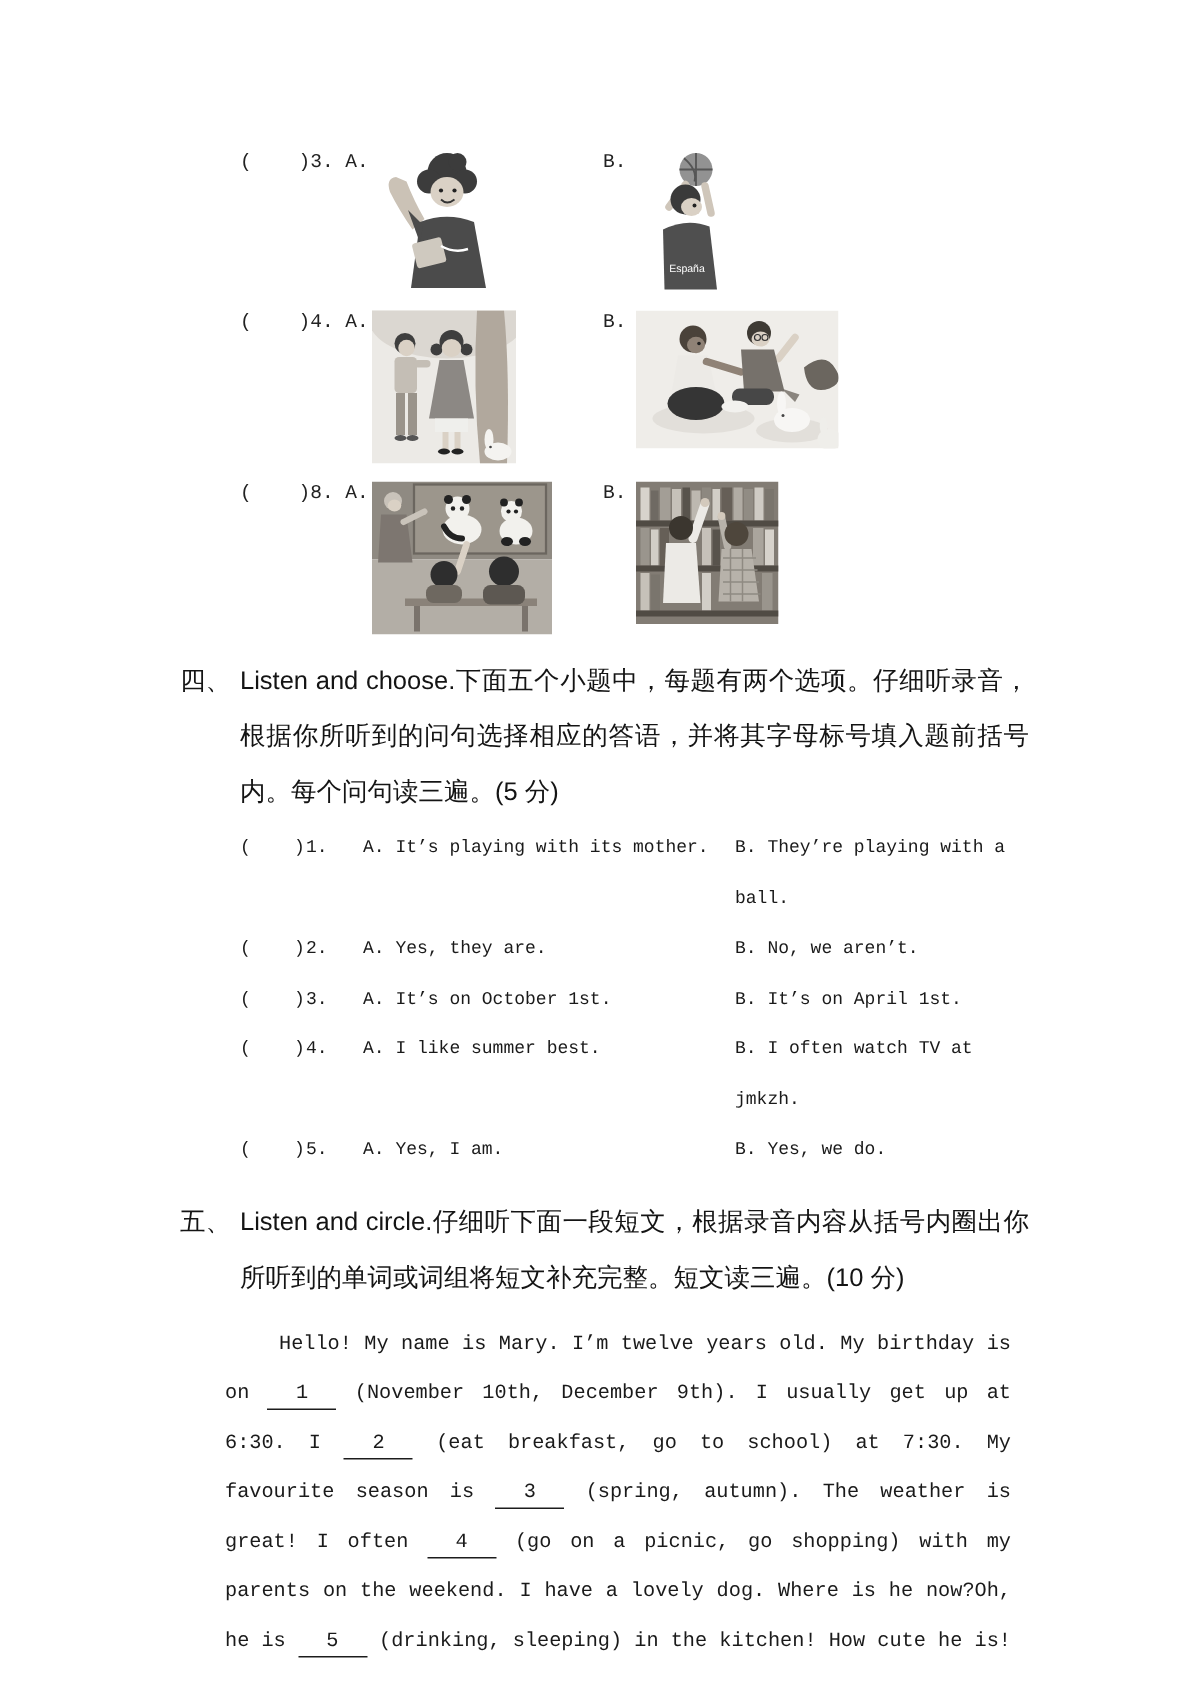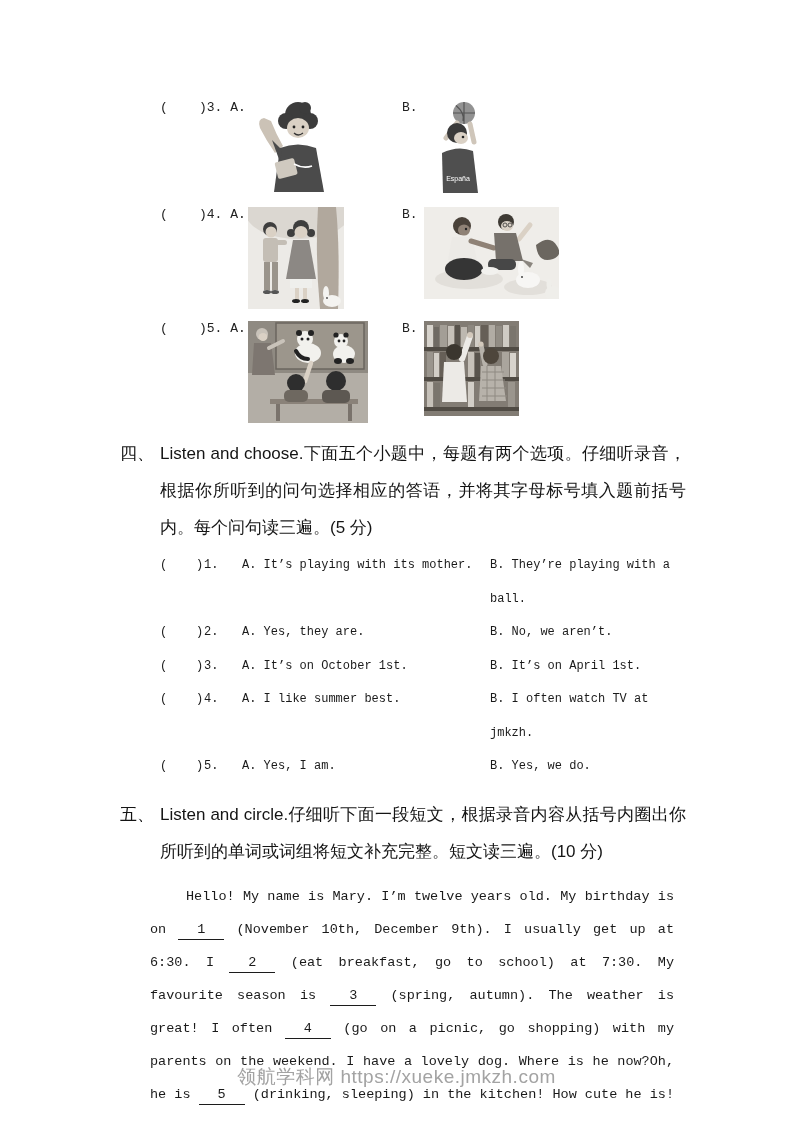--- a/index.html
+++ b/index.html
@@ -158,21 +158,21 @@
           <ellipse cx="104" cy="73" rx="12" ry="8" fill="#f7f6f4"></ellipse>
           <ellipse cx="97" cy="62" rx="3" ry="8" fill="#f7f6f4"></ellipse>
           <circle cx="98" cy="70" r="1" fill="#444"></circle>
           <ellipse cx="129" cy="86" rx="8" ry="7" fill="#efeeea"></ellipse>
           <ellipse cx="125" cy="77" rx="2.5" ry="6" fill="#efeeea"></ellipse>
         </svg>
       </div>
     </div>
 
     <div class="pic-row">
-      <span class="pic-label">(    )5. A.</span>
+      <span class="pic-label">(    )8. A.</span>
       <div class="pic-a">
         <svg class="illus" width="120" height="102" viewBox="0 0 120 102">
           <rect width="120" height="52" fill="#8f8a82"></rect>
           <rect y="52" width="120" height="50" fill="#b3aea6"></rect>
           <rect x="28" y="2" width="88" height="46" fill="#9c968c" stroke="#6b665f" stroke-width="1.5"></rect>
           <ellipse cx="60" cy="32" rx="13" ry="10" fill="#f2f1ed"></ellipse>
           <circle cx="57" cy="18" r="8" fill="#f2f1ed"></circle>
           <circle cx="51" cy="12" r="3" fill="#222"></circle>
           <circle cx="63" cy="12" r="3" fill="#222"></circle>
           <circle cx="54" cy="18" r="1.5" fill="#222"></circle>
@@ -291,17 +291,14 @@
   </section>
 
   <section class="sec">
     <p class="sec-head">
       <span class="sec-num">五、</span>
       <span>Listen and circle.仔细听下面一段短文，根据录音内容从括号内圈出你所听到的单词或词组将短文补充完整。短文读三遍。(10 分)</span>
     </p>
     <p class="passage"><span>Hello! My name is Mary. I’m twelve years old. My birthday is on </span><span class="blank">1</span><span> (November 10th, December 9th). I usually get up at 6:30. I </span><span class="blank">2</span><span> (eat breakfast, go to school) at 7:30. My favourite season is </span><span class="blank">3</span><span> (spring, autumn). The weather is great! I often </span><span class="blank">4</span><span> (go on a picnic, go shopping) with my parents on the weekend. I have a lovely dog. Where is he now?Oh, he is </span><span class="blank">5</span><span> (drinking, sleeping) in the kitchen! How cute he is!</span></p>
   </section>
 
-  <div class="footer">
-    <span>领航学科网 https://xueke.jmkzh.com</span>
-  </div>
 
 </div>
 
 </body></html>

